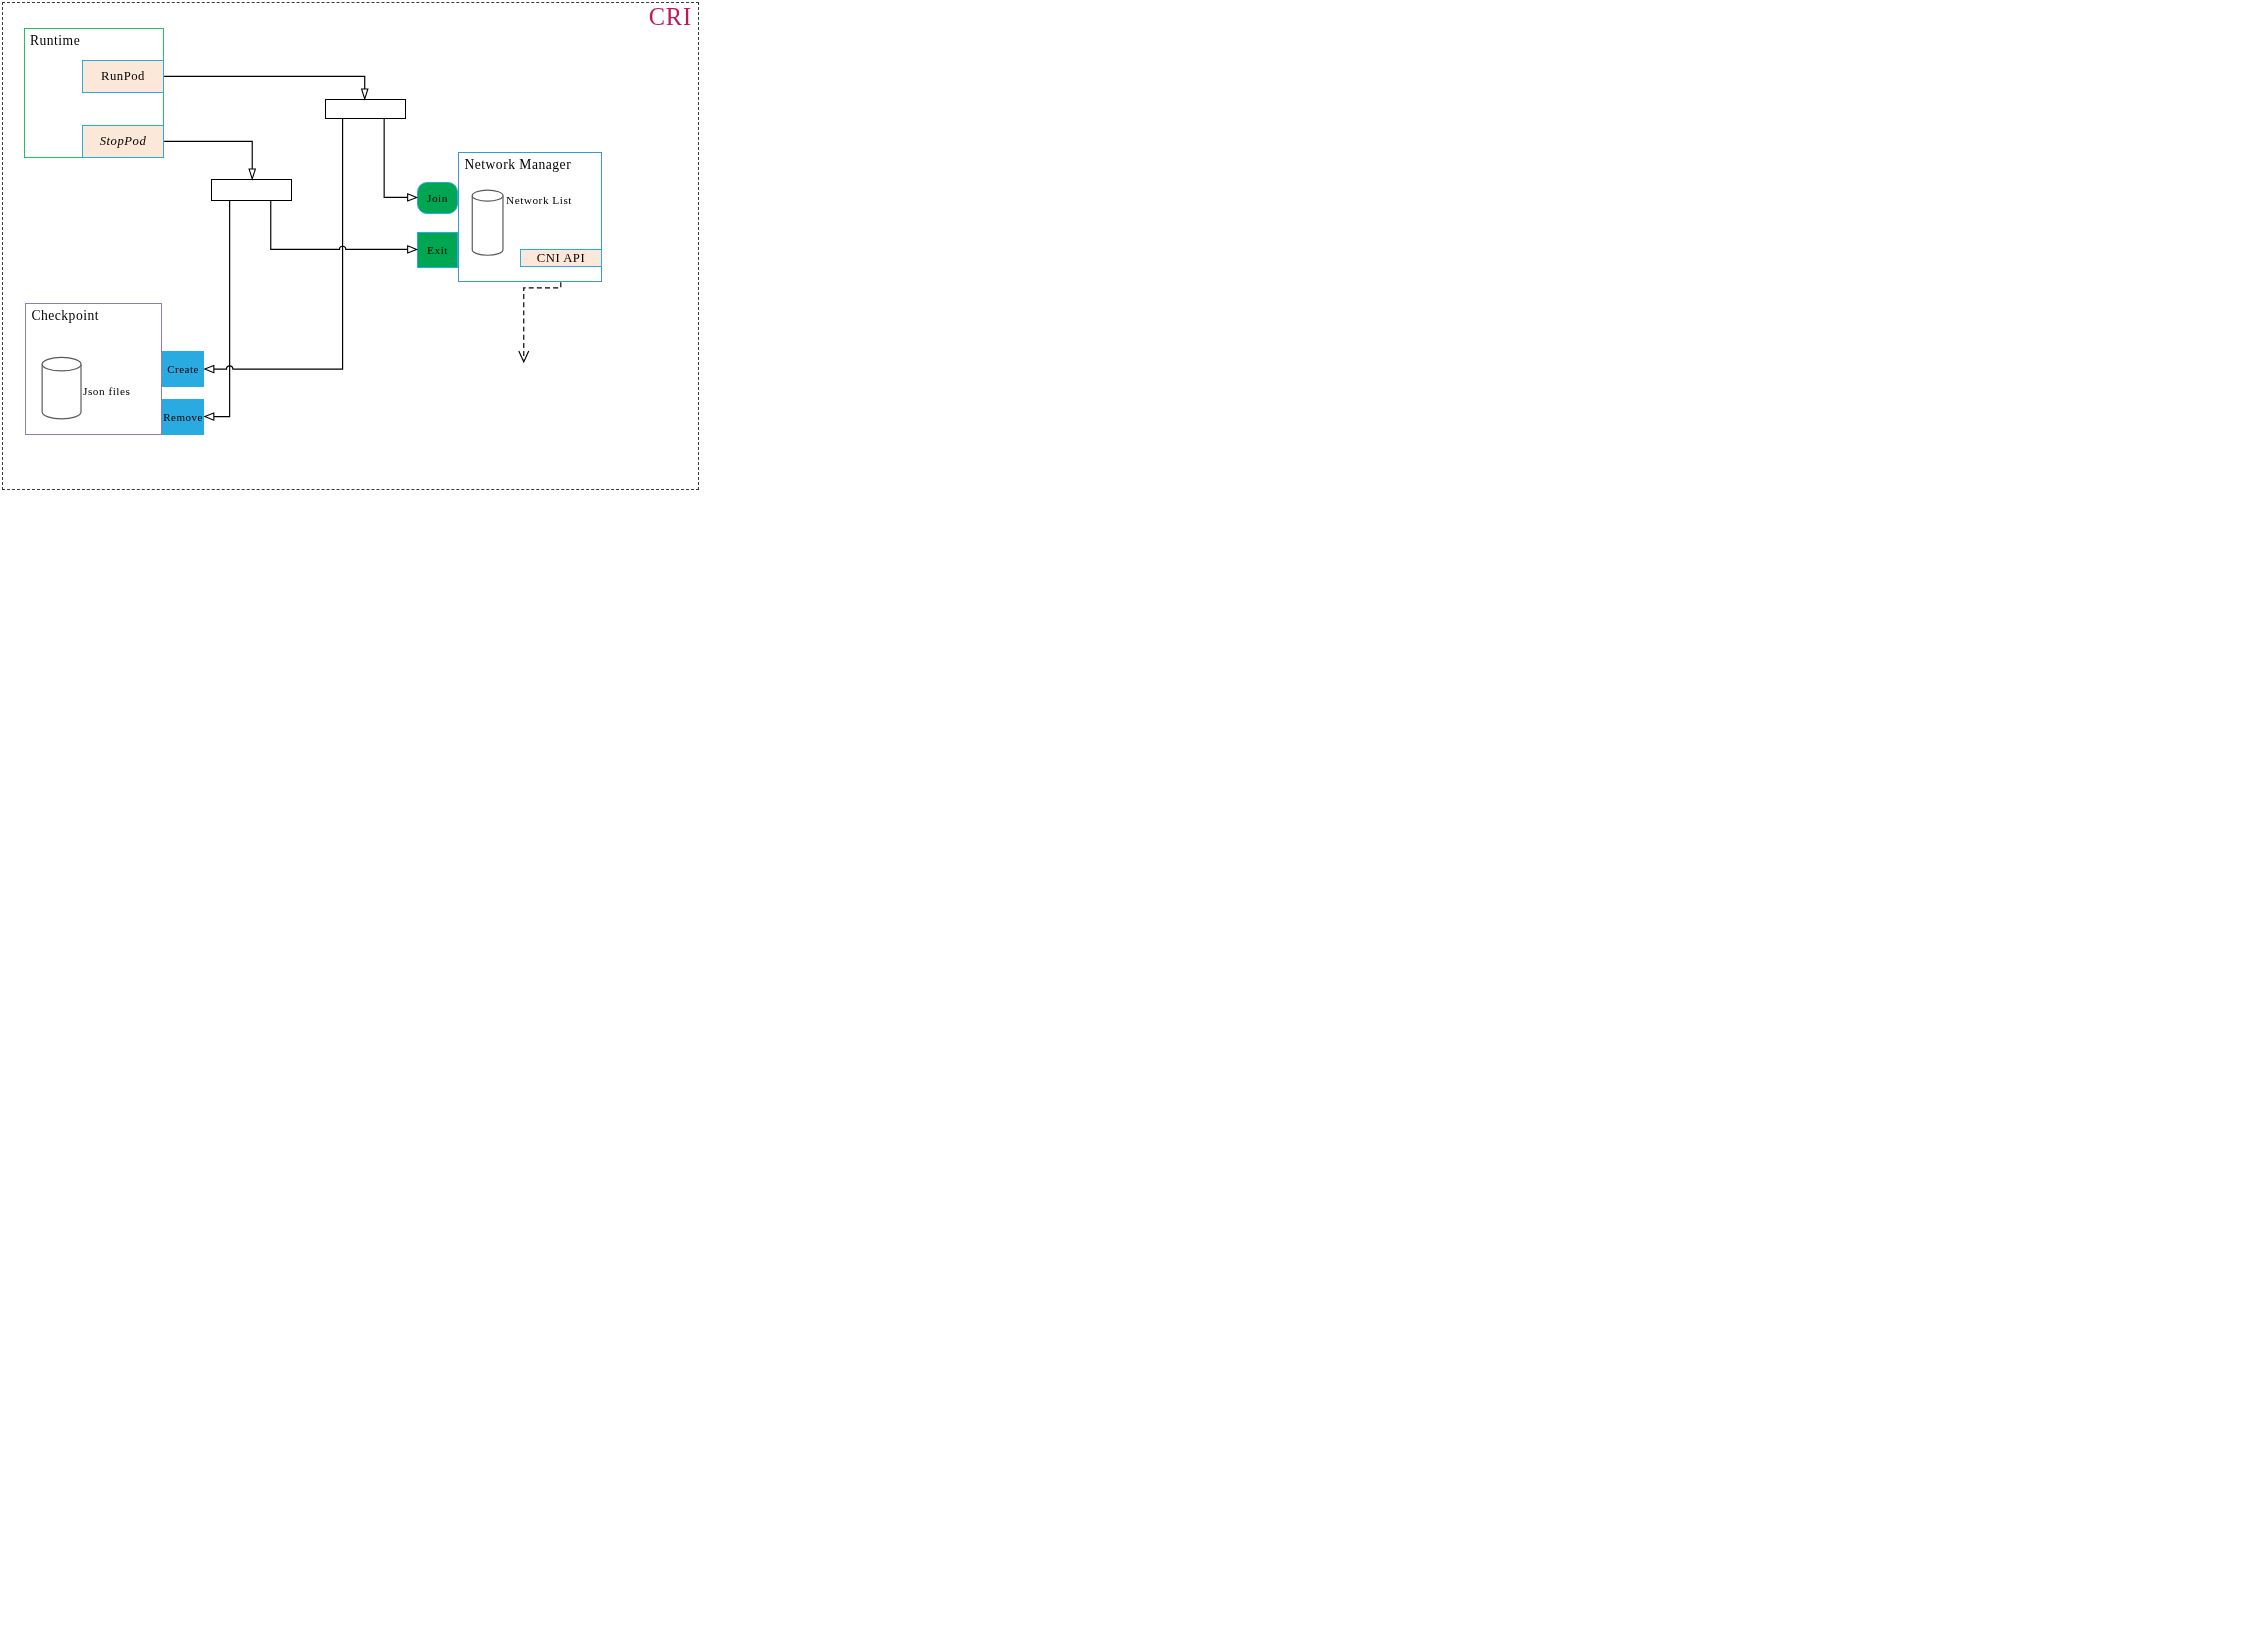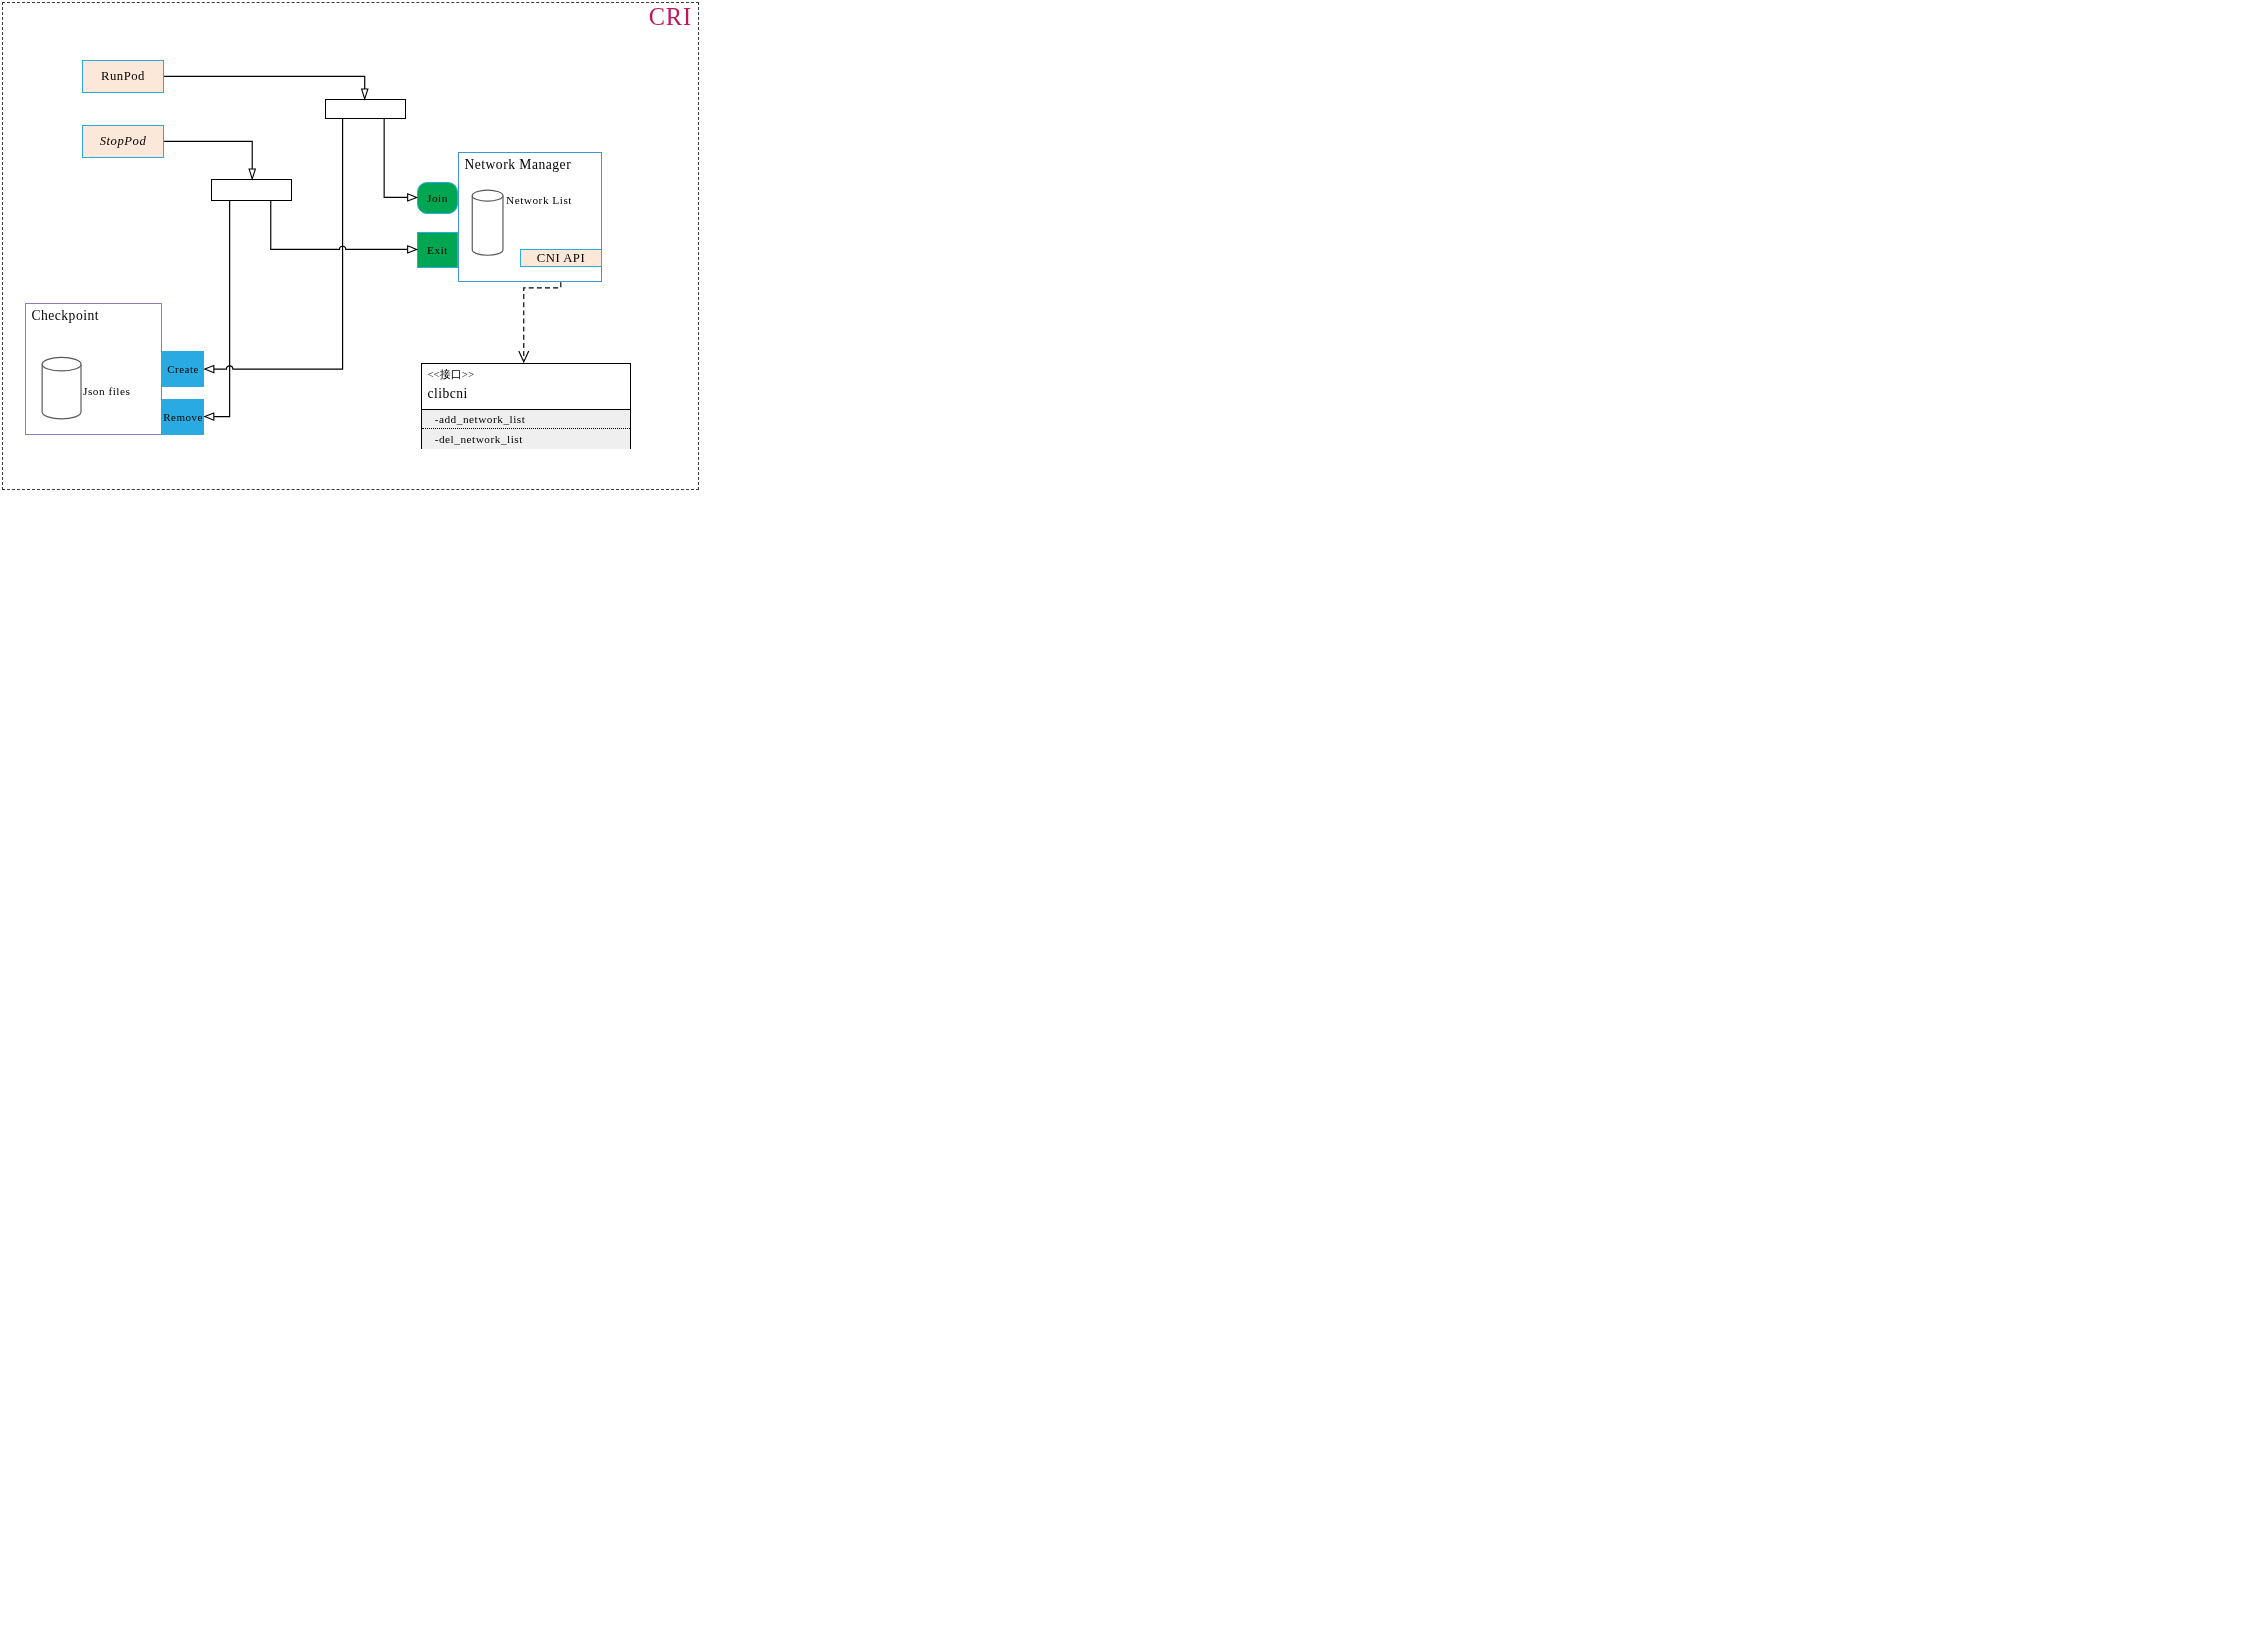--- a/index.html
+++ b/index.html
@@ -89,20 +89,23 @@
 </style>
 </head>
 <body>
 
 <div class="canvas">
 
   <div class="frame"></div>
 
   <div class="title-cri">CRI</div>
 
+  <div class="group runtime">
+    <div class="glabel">Runtime</div>
+  </div>
   <div class="node peach runpod">
     <span>RunPod</span>
   </div>
   <div class="node peach stoppod">
     <span>StopPod</span>
   </div>
 
   <div class="junction junction1"></div>
   <div class="junction junction2"></div>
 
@@ -124,30 +127,20 @@
     <div class="glabel">Checkpoint</div>
   </div>
   <div class="node cyanbtn create">
     <span>Create</span>
   </div>
   <div class="node cyanbtn remove">
     <span>Remove</span>
   </div>
   <div class="dblabel cp-dblabel">Json files</div>
 
-  <div class="uml">
-    <div class="uml-head">
-      <div class="uml-stereotype">&lt;&lt;接口&gt;&gt;</div>
-      <div class="uml-name">clibcni</div>
-    </div>
-    <div class="uml-methods">
-      <div class="uml-method first">-add_network_list</div>
-      <div class="uml-method">-del_network_list</div>
-    </div>
-  </div>
 
   <svg class="wires" width="701" height="492" viewBox="0 0 1549 1089">
 
     <g>
       <path class="cyl" d="M 1044 433 V 553 A 34 12 0 0 0 1112 553 V 433"></path>
       <ellipse class="cyl" cx="1078" cy="433" rx="34" ry="12"></ellipse>
     </g>
     <g>
       <path class="cyl" d="M 92 806 V 912 A 43 15 0 0 0 178 912 V 806"></path>
       <ellipse class="cyl" cx="135" cy="806" rx="43" ry="15"></ellipse>

